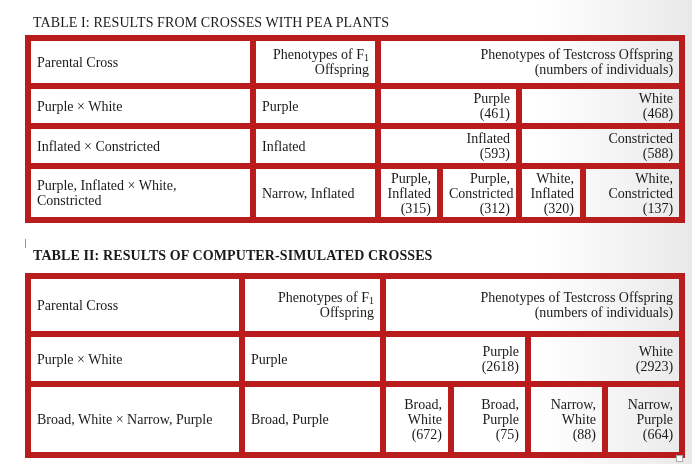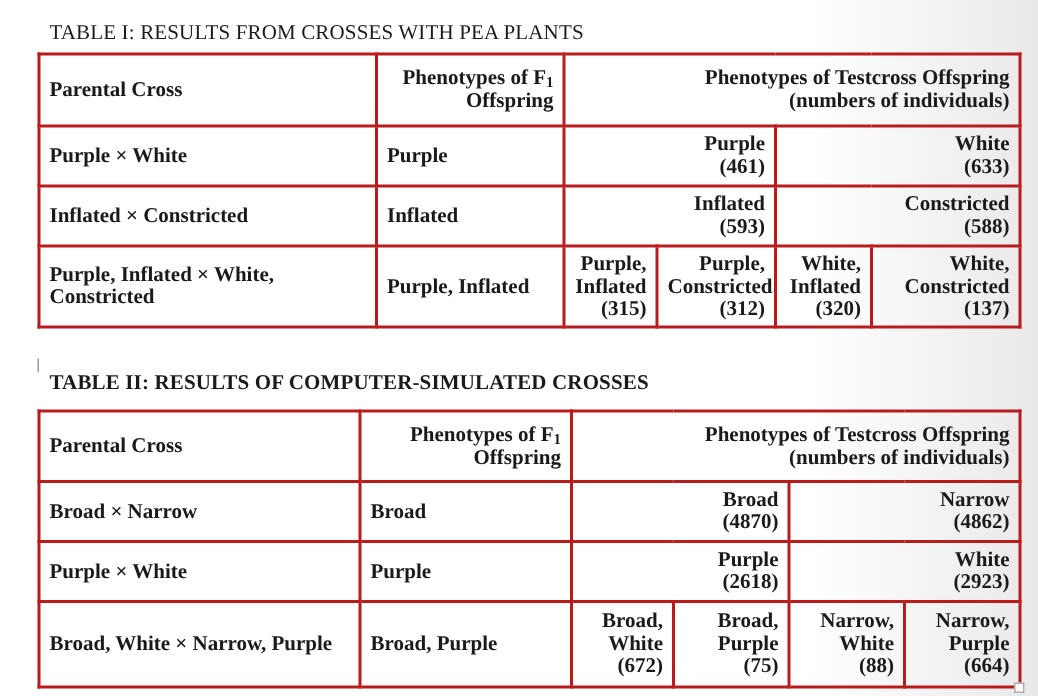--- a/index.html
+++ b/index.html
@@ -11,21 +11,21 @@
   }
   .caption {
     position: absolute; left: 33px; font-size: 14px; letter-spacing: 0.1px; white-space: nowrap; text-align: center;
   }
   table.res {
     position: absolute; left: 25px; border-collapse: collapse;
     table-layout: fixed; font-size: 14px; line-height: 15px;
     background: transparent;
   }
   table.res td {
-    border: 2px solid #b91c1c; padding: 0 6px; vertical-align: middle; font-weight: bold;
+    border: 6px solid #b91c1c; padding: 0 6px; vertical-align: middle;
   }
   td.c { text-align: right; padding: 0 2px; }
   td.l { text-align: left; }
   sub { font-size: 10px; vertical-align: -2px; line-height: 0; }
   .cursor-mark { position: absolute; left: 25px; top: 239px; width: 1px; height: 9px; background: #999; }
   .handle { position: absolute; left: 676px; top: 455px; width: 5px; height: 5px; border: 1px solid #aaa; background: #fff; }
 </style>
 </head>
 <body>
 
@@ -49,31 +49,31 @@
     </td>
     <td class="c" colspan="4">
       <span>Phenotypes of Testcross Offspring</span><br>
       <span>(numbers of individuals)</span>
     </td>
   </tr>
   <tr style="height:40px">
     <td class="l">Purple × White</td>
     <td class="l">Purple</td>
     <td class="c" colspan="2"><span>Purple</span><br><span>(461)</span></td>
-    <td class="c" colspan="2"><span>White</span><br><span>(633)</span></td>
+    <td class="c" colspan="2"><span>White</span><br><span>(468)</span></td>
   </tr>
   <tr style="height:40px">
     <td class="l">Inflated × Constricted</td>
     <td class="l">Inflated</td>
     <td class="c" colspan="2"><span>Inflated</span><br><span>(593)</span></td>
     <td class="c" colspan="2"><span>Constricted</span><br><span>(588)</span></td>
   </tr>
   <tr style="height:54px">
     <td class="l">Purple, Inflated × White, Constricted</td>
-    <td class="l">Purple, Inflated</td>
+    <td class="l">Narrow, Inflated</td>
     <td class="c"><span>Purple,</span><br><span>Inflated</span><br><span>(315)</span></td>
     <td class="c"><span>Purple,</span><br><span>Constricted</span><br><span>(312)</span></td>
     <td class="c"><span>White,</span><br><span>Inflated</span><br><span>(320)</span></td>
     <td class="c"><span>White,</span><br><span>Constricted</span><br><span>(137)</span></td>
   </tr>
 </tbody>
   </table>
 
 <div class="cursor-mark"></div>
 
@@ -94,26 +94,20 @@
     <td class="c">
       <span>Phenotypes of F</span><sub>1</sub><br>
       <span>Offspring</span>
     </td>
     <td class="c" colspan="4">
       <span>Phenotypes of Testcross Offspring</span><br>
       <span>(numbers of individuals)</span>
     </td>
   </tr>
   <tr style="height:40px">
-    <td class="l">Broad × Narrow</td>
-    <td class="l">Broad</td>
-    <td class="c" colspan="2"><span>Broad</span><br><span>(4870)</span></td>
-    <td class="c" colspan="2"><span>Narrow</span><br><span>(4862)</span></td>
-  </tr>
-  <tr style="height:40px">
     <td class="l">Purple × White</td>
     <td class="l">Purple</td>
     <td class="c" colspan="2"><span>Purple</span><br><span>(2618)</span></td>
     <td class="c" colspan="2"><span>White</span><br><span>(2923)</span></td>
   </tr>
   <tr style="height:57px">
     <td class="l">Broad, White × Narrow, Purple</td>
     <td class="l">Broad, Purple</td>
     <td class="c"><span>Broad,</span><br><span>White</span><br><span>(672)</span></td>
     <td class="c"><span>Broad,</span><br><span>Purple</span><br><span>(75)</span></td>

